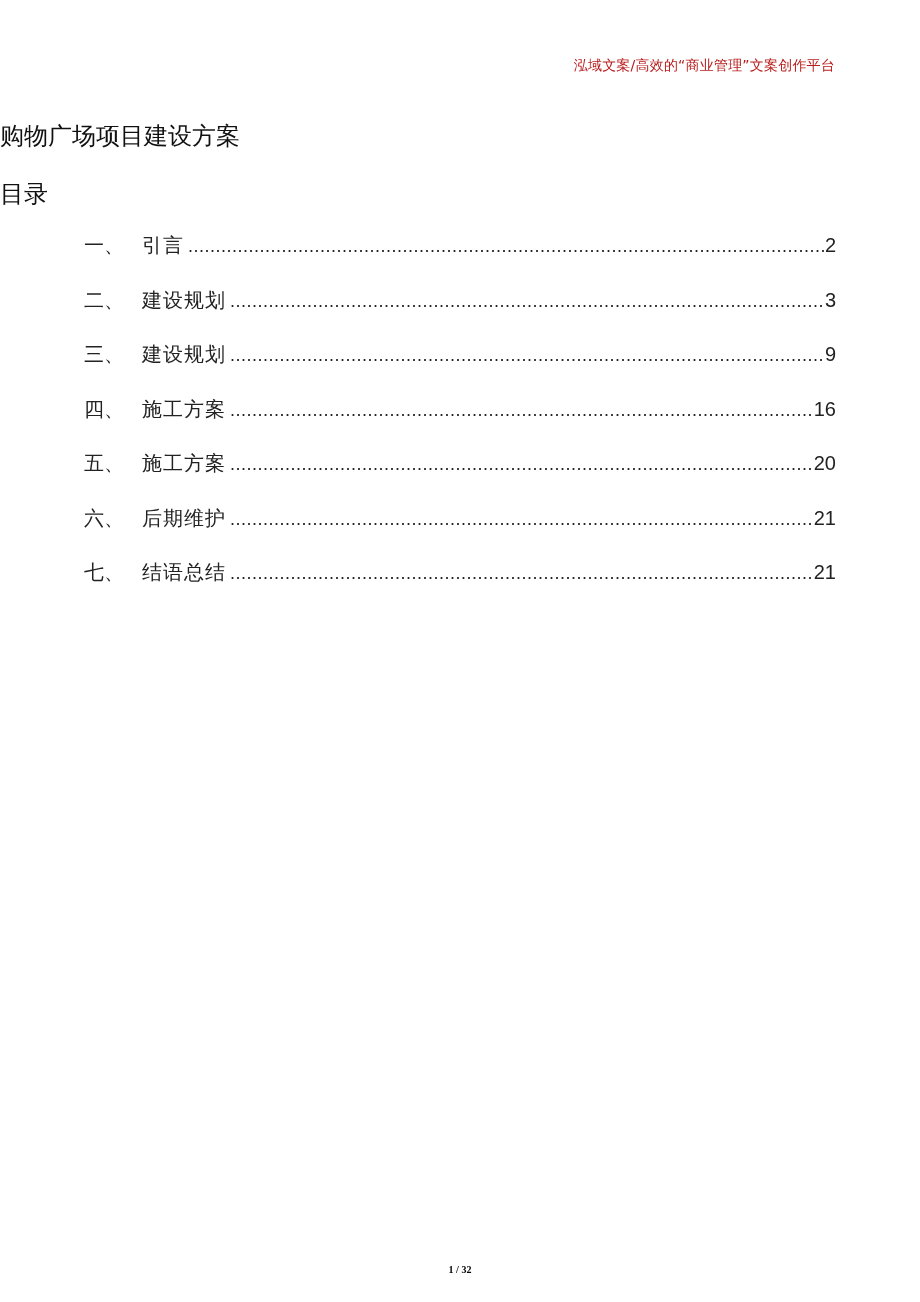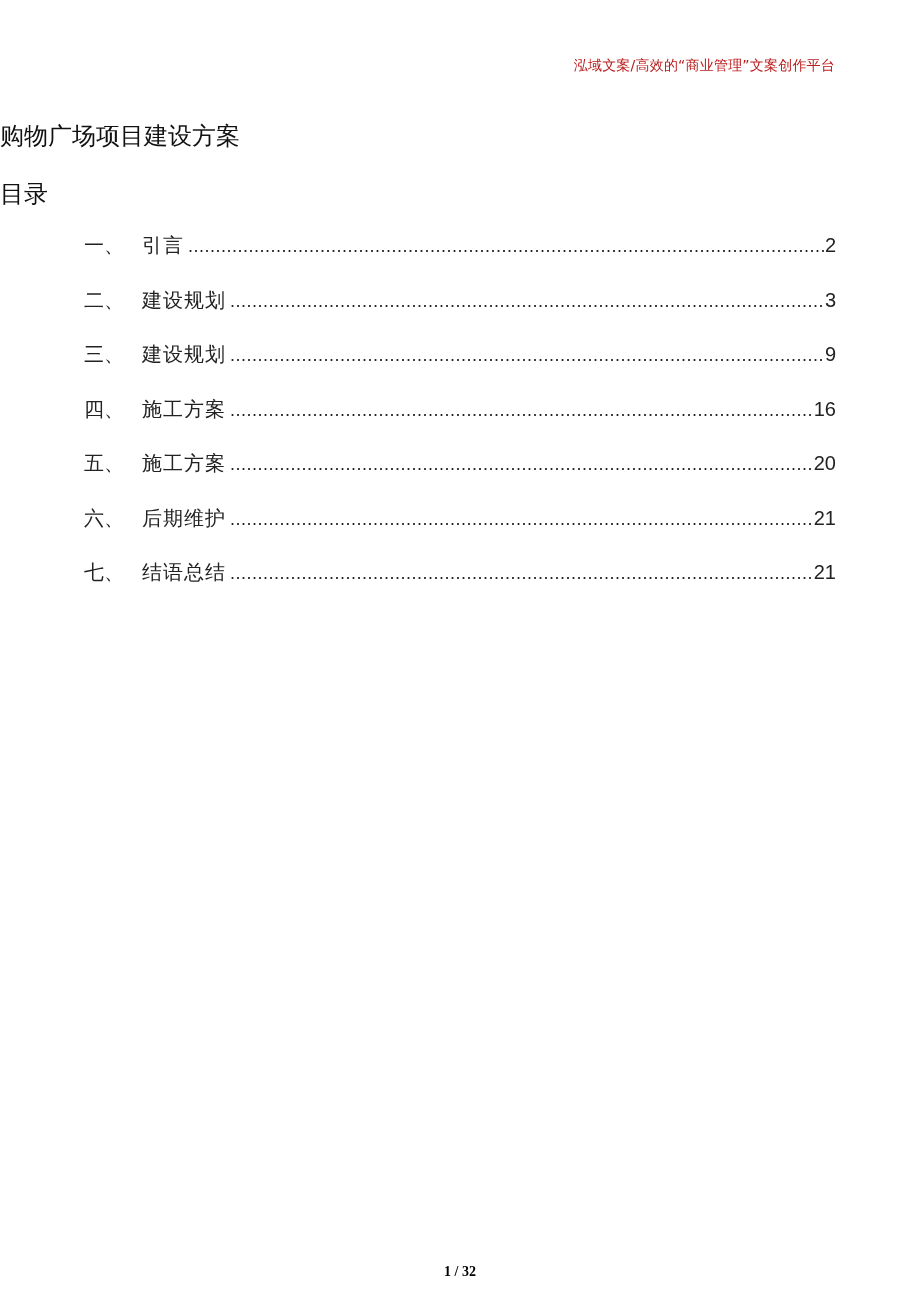--- a/index.html
+++ b/index.html
@@ -8,21 +8,21 @@
     .header { position: absolute; top: 57px; right: 85px; font-size: 14px; color: #b91c1c; letter-spacing: 0.2px; }
     .title { position: absolute; top: 120px; left: 0; width: 920px; text-align: left; font-size: 24px; color: #111; }
     .subtitle { position: absolute; top: 178px; left: 0; width: 920px; text-align: left; font-size: 24px; color: #111; }
     .toc { position: absolute; top: 232px; left: 84px; width: 752px; }
     .toc-row { display: flex; align-items: baseline; height: 54.5px; font-size: 20px; color: #222; }
     .toc-num { width: 58px; flex: none; }
     .toc-label { flex: none; padding-right: 4px; letter-spacing: 1px; font-family: Liberation Mono, monospace; }
     .toc-leader { flex: 1; overflow: hidden; white-space: nowrap; font-family: "Liberation Sans", sans-serif; font-size: 18px; letter-spacing: 0.5px; color: #222; }
     .toc-leader::after { content: "........................................................................................................................................................................................................................"; }
     .toc-page { flex: none; font-family: "Liberation Sans", sans-serif; font-size: 20px; }
-    .footer { position: absolute; top: 1264px; left: 0; width: 920px; text-align: center; font-family: "Liberation Serif", serif; font-weight: bold; font-size: 14px; }
+    .footer { position: absolute; top: 1264px; left: 0; width: 920px; text-align: center; font-family: "Liberation Serif", serif; font-weight: bold; font-size: 10px; }
   </style>
 </head>
 <body>
 
 <div class="header">泓域文案/高效的“商业管理”文案创作平台</div>
 
 <div class="title">购物广场项目建设方案</div>
 <div class="subtitle">目录</div>
 
 <div class="toc">

